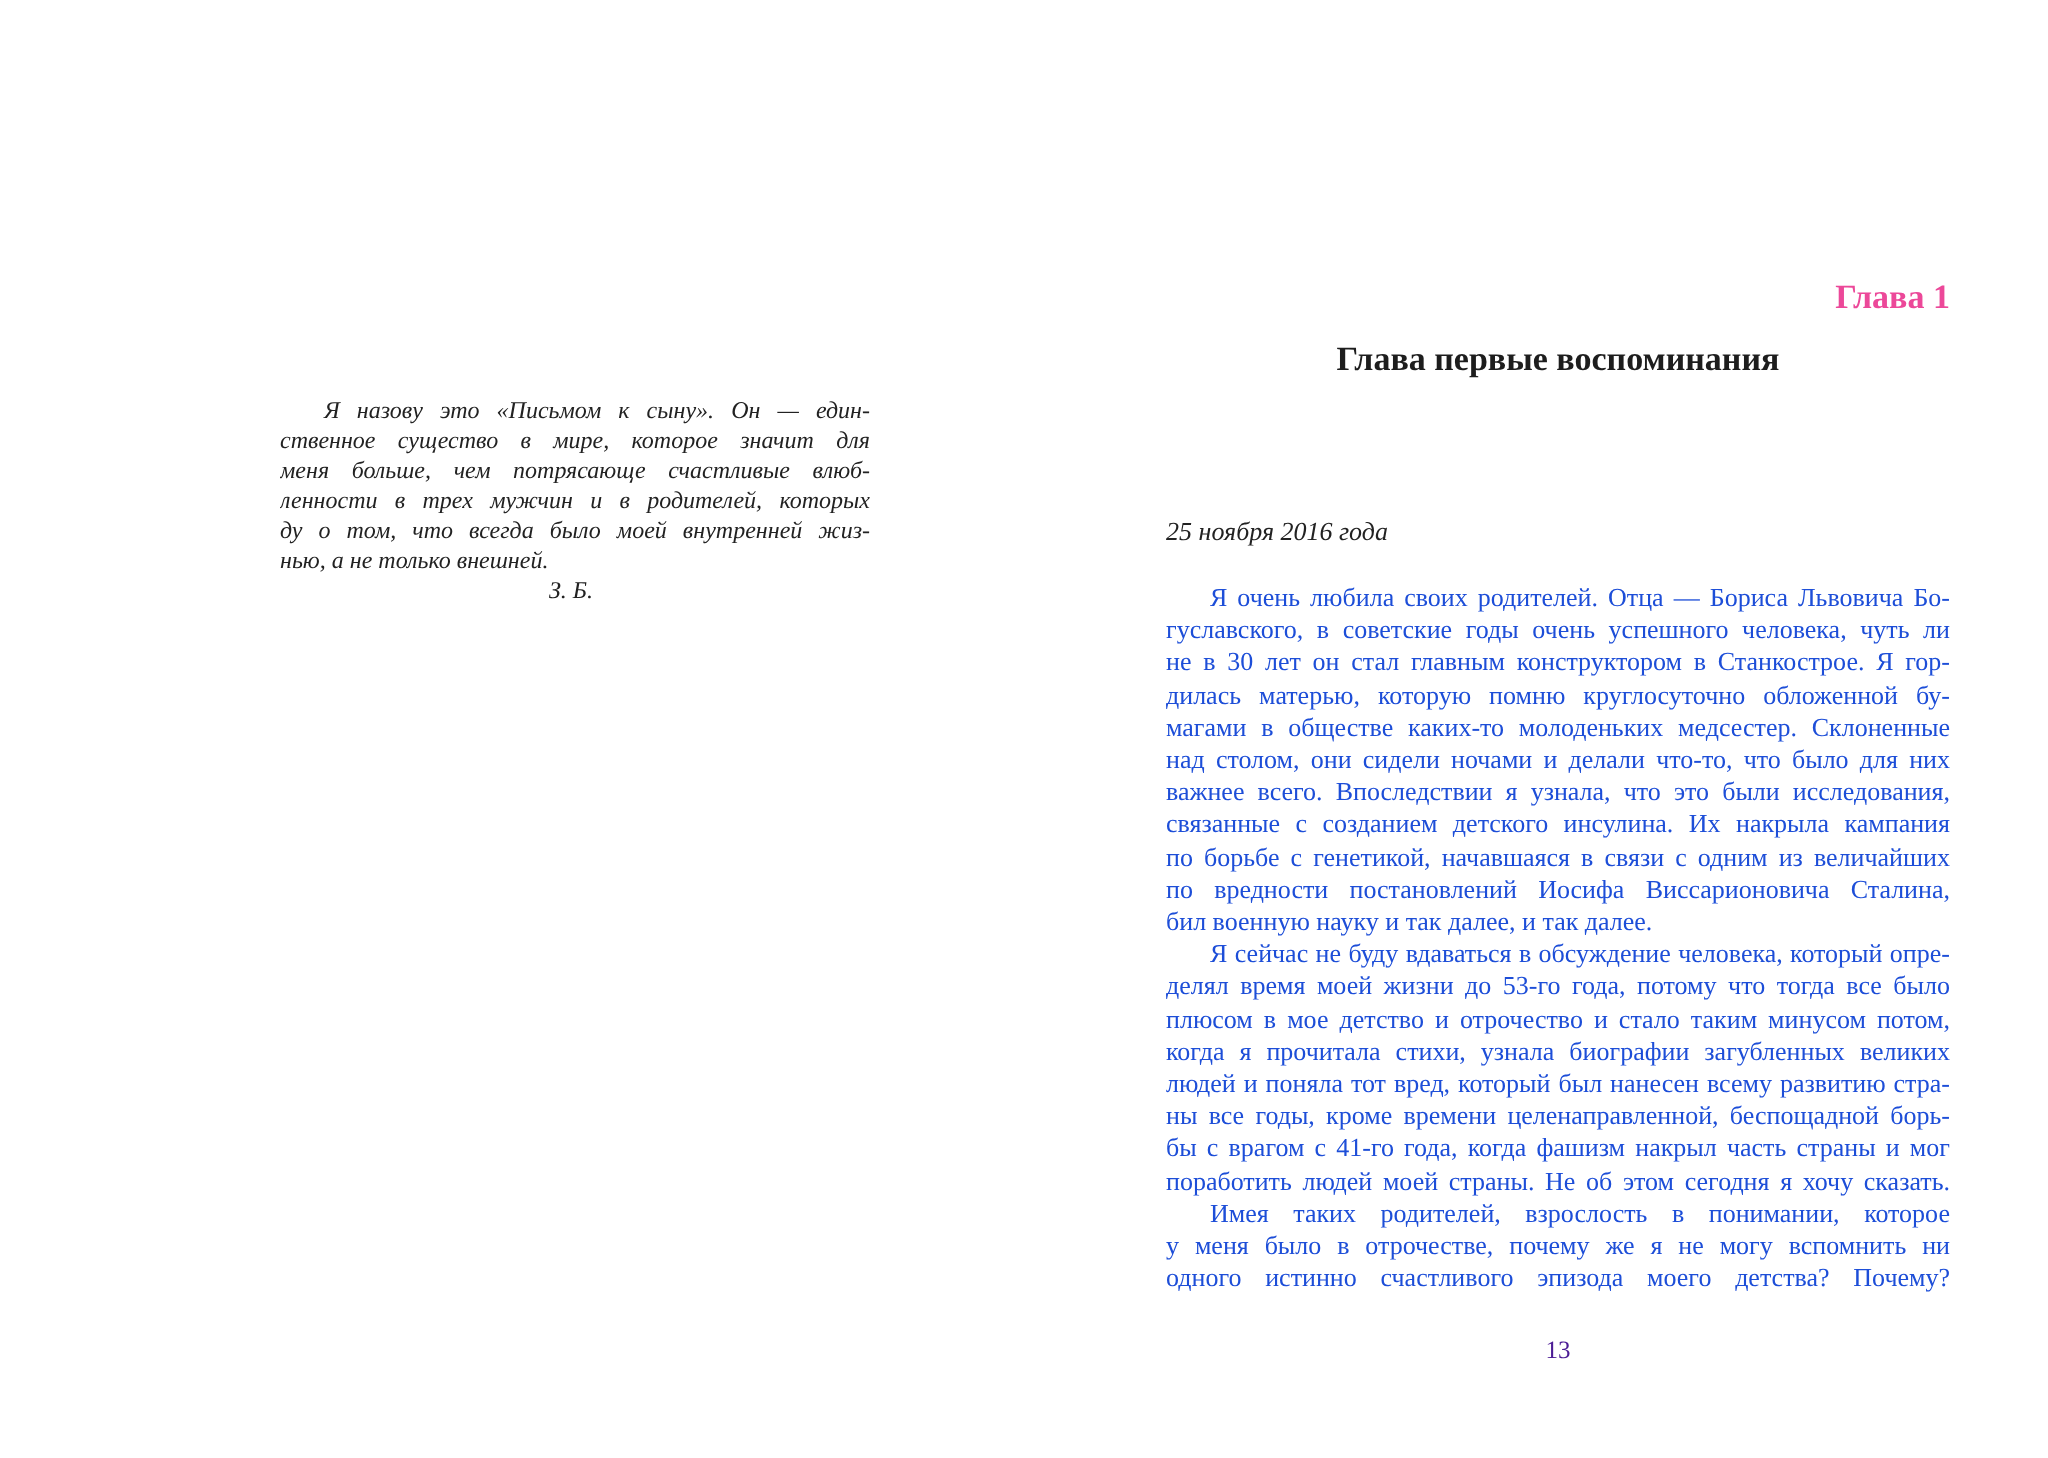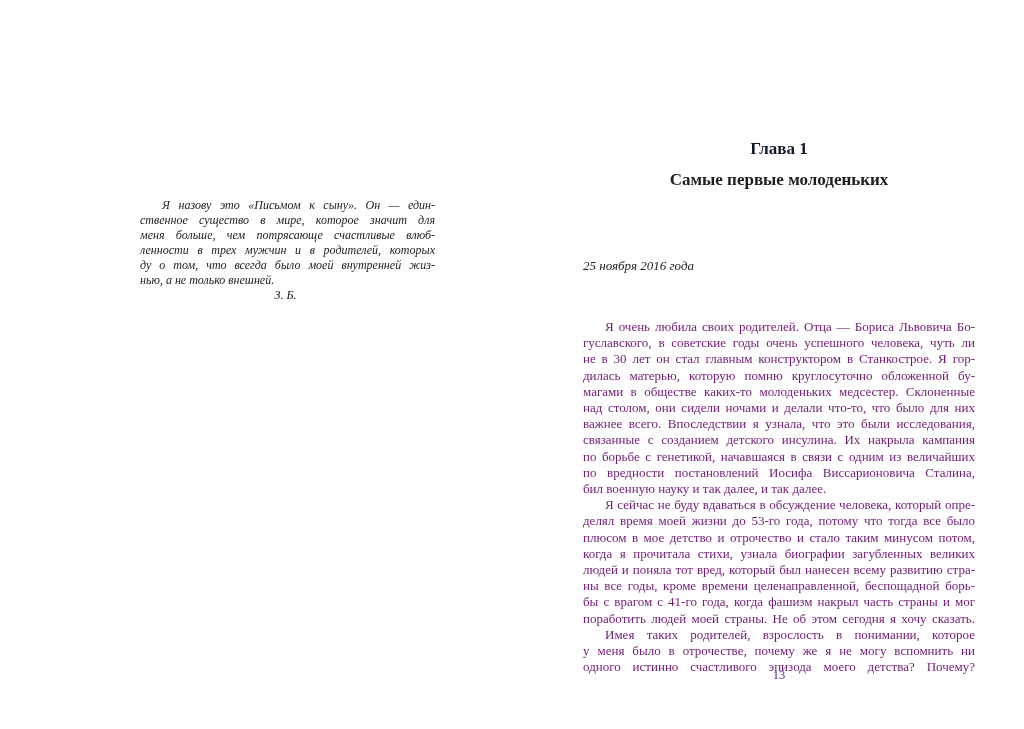--- a/index.html
+++ b/index.html
@@ -29,24 +29,24 @@
   .epigraph-signature {
     text-align: center;
     padding-right: 4px;
     line-height: 15px;
   }
 
   
   .chapter-heading {
     position: absolute;
     left: 583px; top: 139px; width: 392px;
-    text-align: center;
+    text-align: right;
     font-size: 17px; font-weight: 700;
     line-height: 20px;
-    color: #0f172a;
+    color: #ec4899;
   }
   .chapter-title {
     position: absolute;
     left: 583px; top: 170px; width: 392px;
     text-align: center;
     font-size: 17px; font-weight: 700;
     line-height: 20px;
     color: #1d1d1d;
   }
   .date-line {
@@ -56,22 +56,21 @@
     font-style: italic;
     font-size: 13px;
     line-height: 16px;
     color: #222222;
   }
   .body-text {
     position: absolute;
     left: 583px; top: 291px; width: 392px;
     font-size: 13px;
     line-height: 16.2px;
-    color: #701a75;
-    margin-top: 28px;
+    color: #1d4ed8;
   }
   .page-number {
     position: absolute;
     left: 583px; top: 668px; width: 392px;
     text-align: center;
     font-size: 12.5px;
     color: #4c1d95;
   }
 
   
@@ -93,21 +92,21 @@
           <div class="tline">ленности в трех мужчин и в родителей, которых</div>
           <div class="tline">ду о том, что всегда было моей внутренней жиз-</div>
           <div class="tline endline">нью, а не только внешней.</div>
         </div>
       <div class="epigraph-signature">З. Б.</div>
     </div>
   </div>
 
   <div class="page">
     <h1 class="chapter-heading">Глава 1</h1>
-    <h2 class="chapter-title">Самые первые молоденьких</h2>
+    <h2 class="chapter-title">Глава первые воспоминания</h2>
     <div class="date-line">25 ноября 2016 года</div>
 
     <div class="body-text">
       <div class="paragraph">
           <div class="tline indent">Я очень любила своих родителей. Отца — Бориса Львовича Бо-</div>
           <div class="tline">гуславского, в советские годы очень успешного человека, чуть ли</div>
           <div class="tline">не в 30 лет он стал главным конструктором в Станкострое. Я гор-</div>
           <div class="tline">дилась матерью, которую помню круглосуточно обложенной бу-</div>
           <div class="tline">магами в обществе каких-то молоденьких медсестер. Склоненные</div>
           <div class="tline">над столом, они сидели ночами и делали что-то, что было для них</div>

